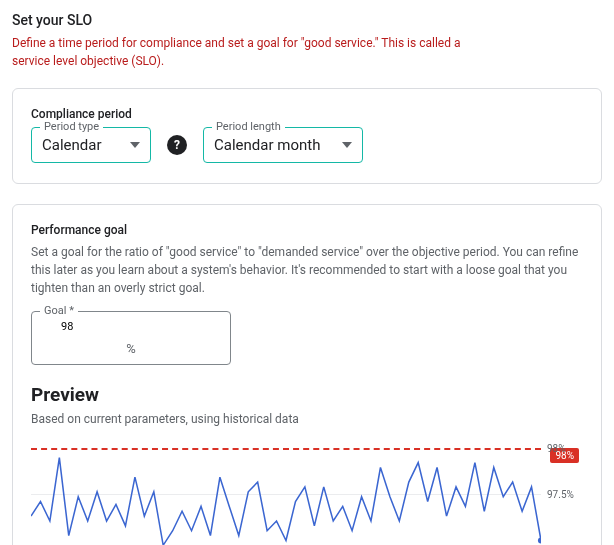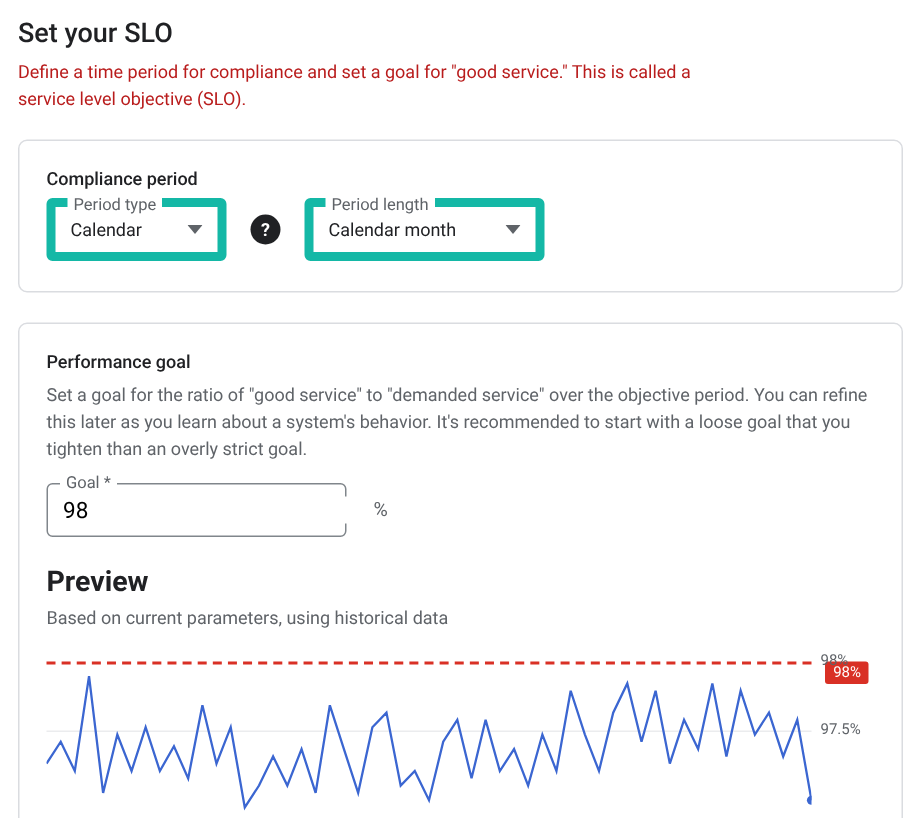--- a/index.html
+++ b/index.html
@@ -6,21 +6,21 @@
   body {
     margin: 0;
     padding: 12px;
     font-family: Roboto, "Helvetica Neue", Arial, sans-serif;
     font-size: 13px;
     color: #202124;
     background: #fff;
     width: 614px;
   }
   h1 {
-    font-size: 18px;
+    font-size: 14px;
     font-weight: 500;
     margin: 0 0 6px 0;
   }
   .subtext {
     color: #b91c1c;
     font-size: 12px;
     line-height: 1.5;
     margin-bottom: 18px;
     max-width: 470px;
   }
@@ -37,66 +37,67 @@
   }
   .card .desc {
     color: #5f6368;
     font-size: 12px;
     line-height: 1.5;
     margin-bottom: 14px;
   }
   .row { display: flex; gap: 16px; align-items: center; }
   .field {
     position: relative;
-    border: 6px solid #14b8a6;
+    border: 1px solid #14b8a6;
     border-radius: 4px;
     padding: 8px 10px;
     min-width: 120px;
     display: flex;
     align-items: center;
     justify-content: space-between;
     gap: 8px;
     background: #fff;
   }
   .field .float-label {
     position: absolute;
     top: -8px;
     left: 8px;
     background: #fff;
     padding: 0 4px;
     font-size: 11px;
     color: #5f6368;
   }
-  .field .value { font-size: 12px; color: #202124; }
+  .field .value { font-size: 15px; color: #202124; }
   .help-circle {
     width: 20px; height: 20px;
     border-radius: 50%;
     background: #202124;
     color: #fff;
     display: flex;
     align-items: center;
     justify-content: center;
     font-size: 12px;
     font-weight: bold;
   }
   .goal-field {
     position: relative;
     border: 1px solid #80868b;
     border-radius: 4px;
-    padding: 8px 10px;
+    padding: 8px 28px;
     width: 200px;
     display: flex;
     align-items: center;
     gap: 8px;
     background: #fff;
+    flex-direction: column;
   }
   .goal-field input {
     border: none;
     outline: none;
-    font-size: 15px;
+    font-size: 11px;
     flex: 1;
     padding: 0;
     font-family: inherit;
   }
   .goal-field .unit { color: #5f6368; font-size: 13px; }
   .goal-field .float-label {
     position: absolute;
     top: -8px;
     left: 8px;
     background: #fff;

